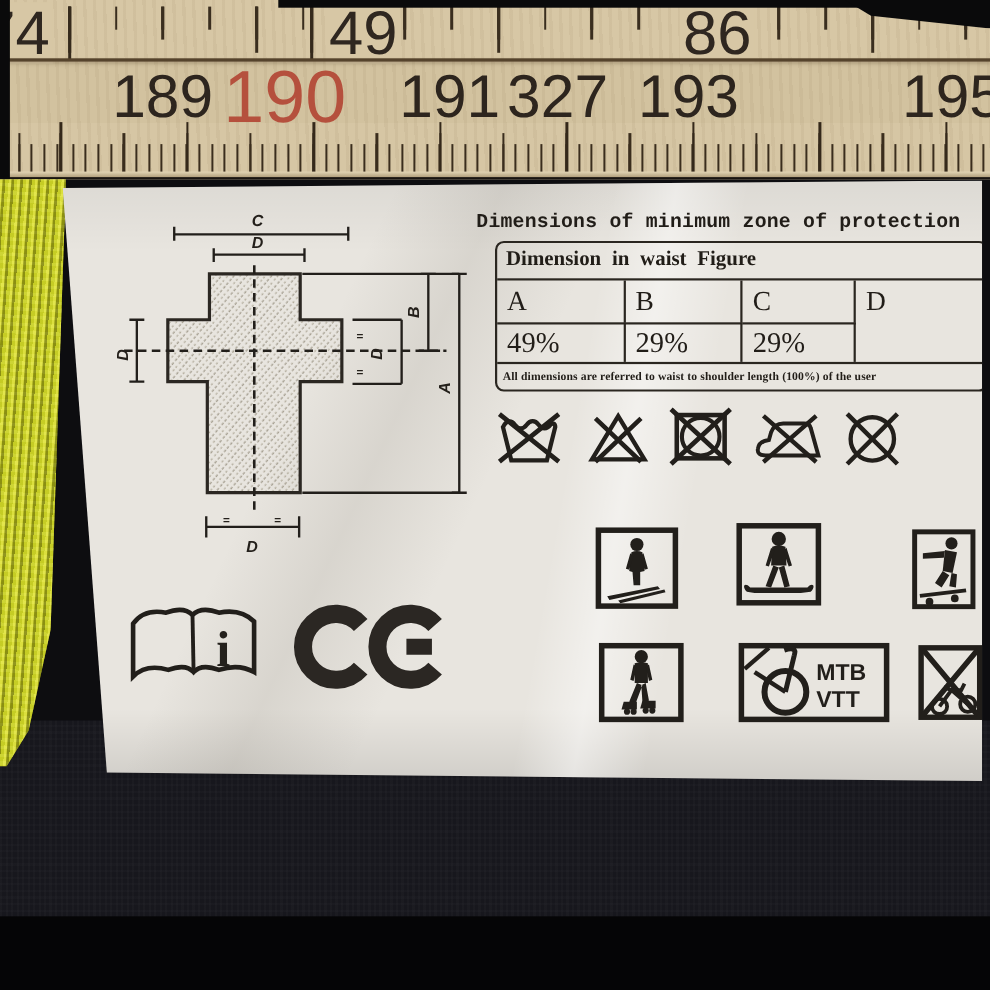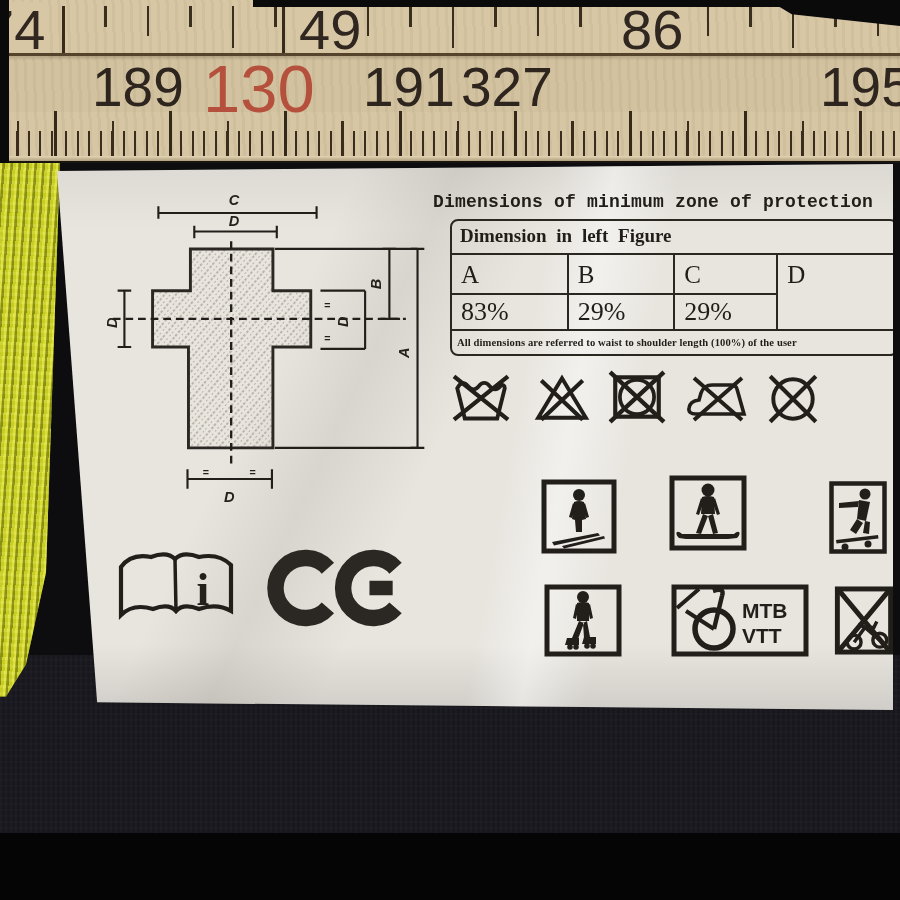--- a/index.html
+++ b/index.html
@@ -118,27 +118,27 @@
       <text class="dg-label" x="313" y="172" transform="rotate(-90 313 172)">A</text>
       <text class="dg-label" x="128" y="326">D</text>
       <text class="dg-eq" x="229" y="127">=</text>
       <text class="dg-eq" x="229" y="161">=</text>
       <text class="dg-eq" x="104" y="299">=</text>
       <text class="dg-eq" x="152" y="299">=</text>
     </svg>
 
     <div class="tbl-title">Dimensions of minimum zone of protection</div>
     <div class="tbl">
-      <div class="tbl-header">Dimension in left Figure</div>
+      <div class="tbl-header">Dimension in waist Figure</div>
       <div class="tbl-grid">
         <div class="cell letter">A</div>
         <div class="cell letter">B</div>
         <div class="cell letter">C</div>
         <div class="cell letter">D</div>
-        <div class="cell value">83%</div>
+        <div class="cell value">49%</div>
         <div class="cell value">29%</div>
         <div class="cell value">29%</div>
       </div>
       <div class="tbl-foot">All dimensions are referred to waist to shoulder length (100%) of the user</div>
     </div>
 
     <svg class="abs" style="left:393px;top:207px" width="62" height="54" viewBox="0 0 56 50">
       <path class="ink" stroke-width="3.6" d="M6 16 C9 10 13 10 16 14 C19 18 23 18 26 14 C29 10 33 10 36 14 C39 18 43 18 46 14 C48 12 50 13 50 16 L43 44 L13 44 Z"></path>
       <path class="ink" stroke-width="4" d="M3 5 L53 45 M53 5 L3 45"></path>
     </svg>
@@ -231,24 +231,25 @@
   <div class="ruler">
     <div class="grain"></div>
     <div class="ticks tt8"></div>
     <div class="ticks tt4"></div>
     <div class="ticks tt2"></div>
     <div class="ticks tt1"></div>
     <span class="inch" style="left:-20px">74</span>
     <span class="inch" style="left:296px">49</span>
     <span class="inch" style="left:618px">86</span>
     <div class="joint"></div>
-    <span class="cm" style="left:92px">189</span>
-    <span class="cm red" style="left:203px">130</span>
+    <span class="cm" style="left:102px">189</span>
+    <span class="cm red" style="left:203px">190</span>
     <span class="cm" style="left:363px">191</span>
     <span class="cm" style="left:461px">327</span>
+    <span class="cm" style="left:580px">193</span>
     <span class="cm" style="left:820px">195</span>
     <div class="ticks btmm"></div>
     <div class="ticks bt5"></div>
     <div class="ticks btcm"></div>
     <div class="edge"></div>
     <div class="blk top-mid"></div>
     <div class="blk top-right"></div>
     <div class="blk left-strip"></div>
   </div>
 

